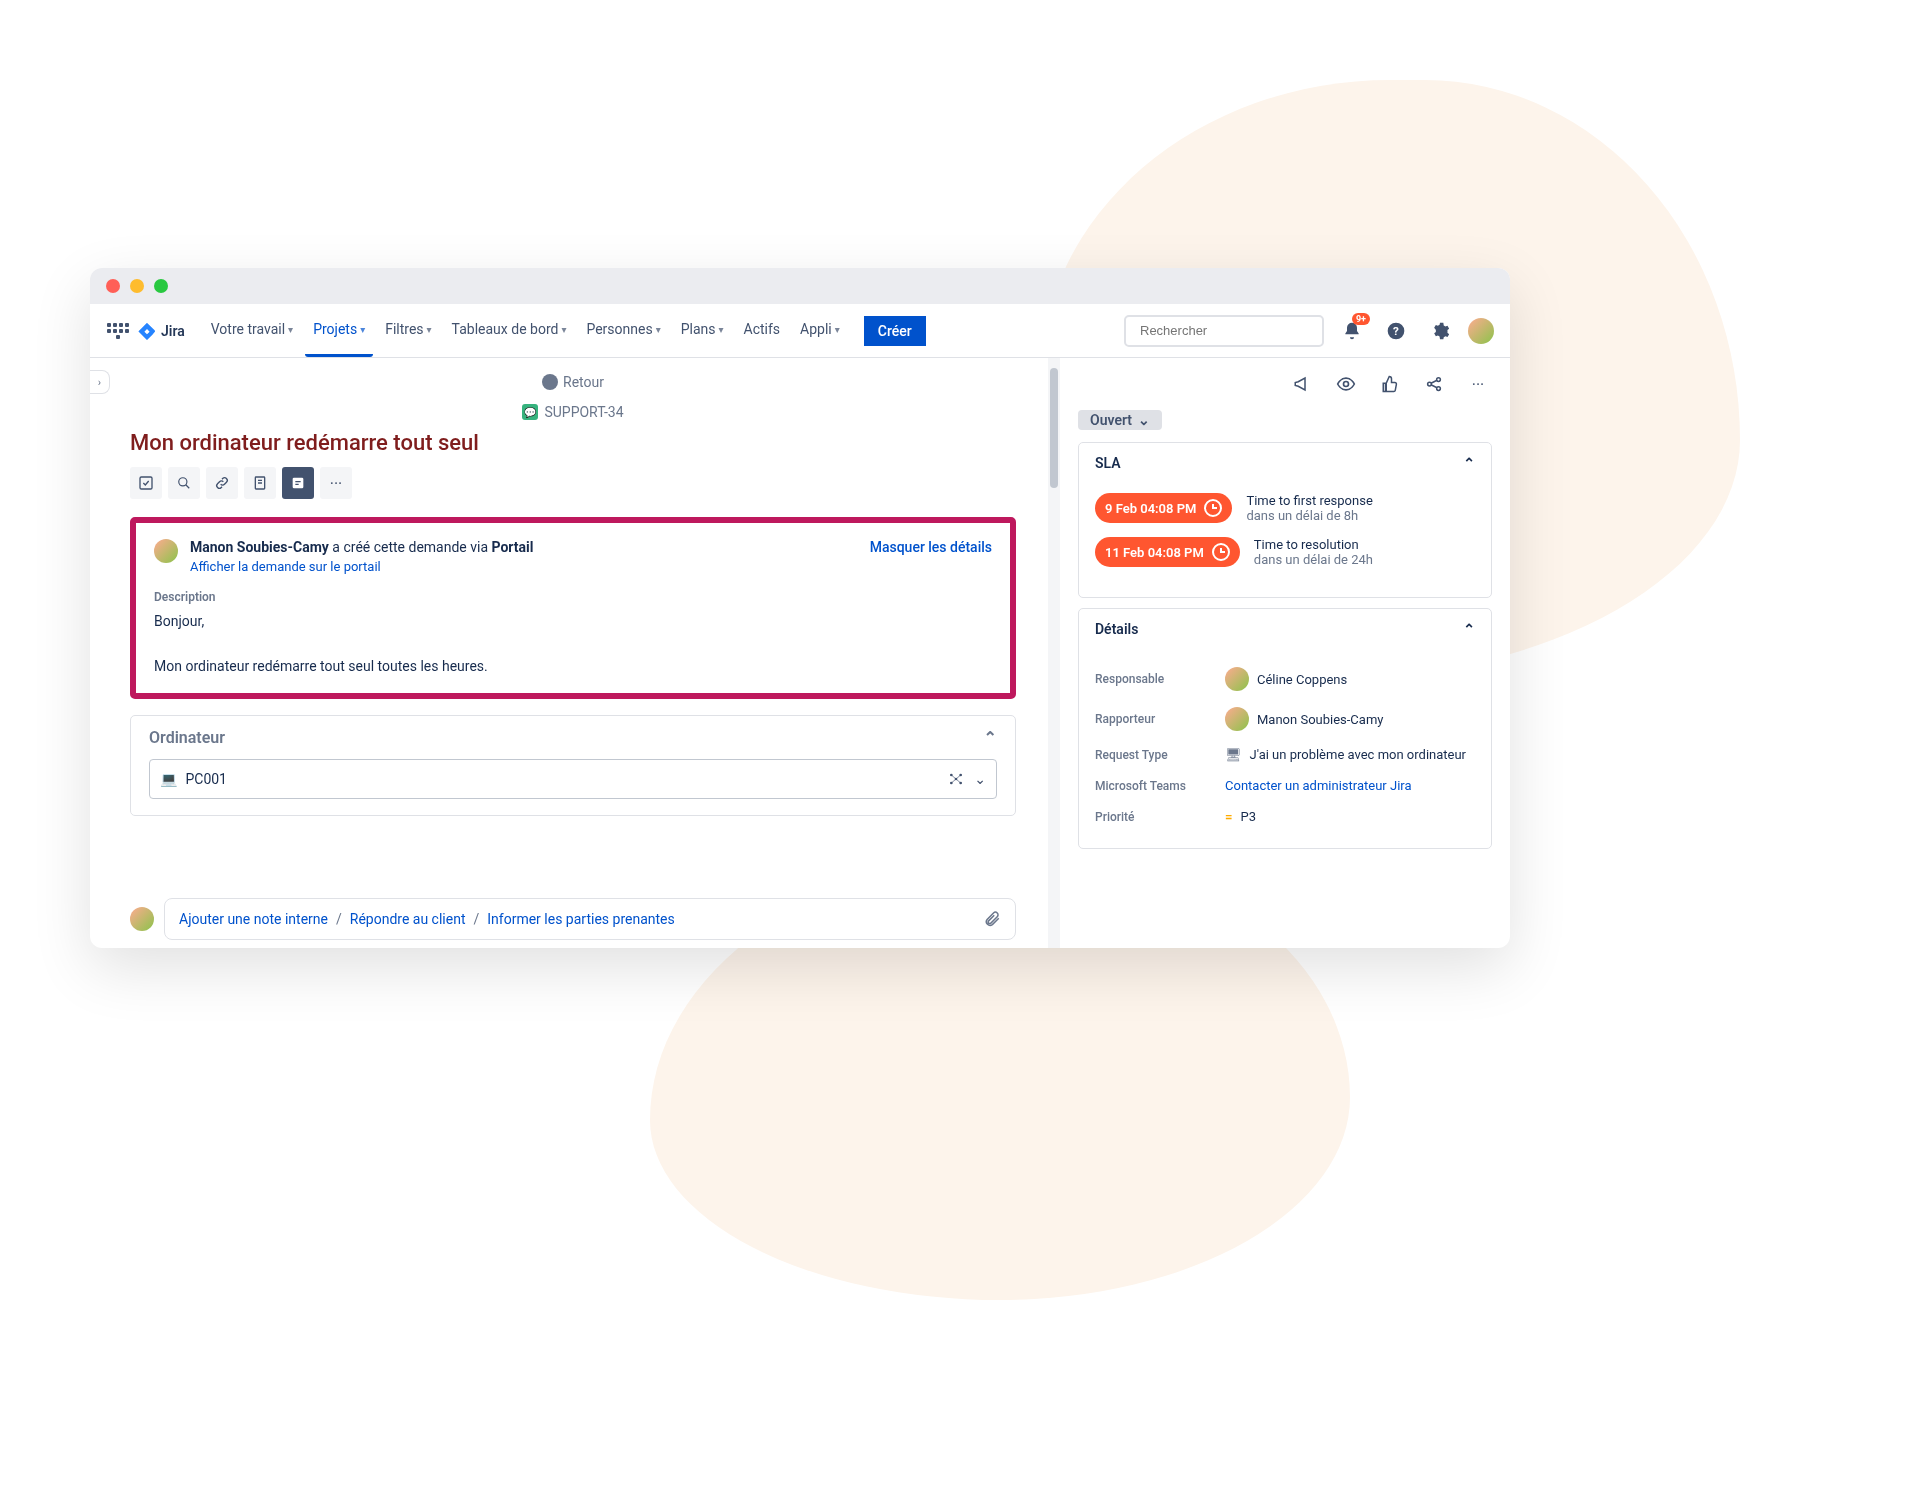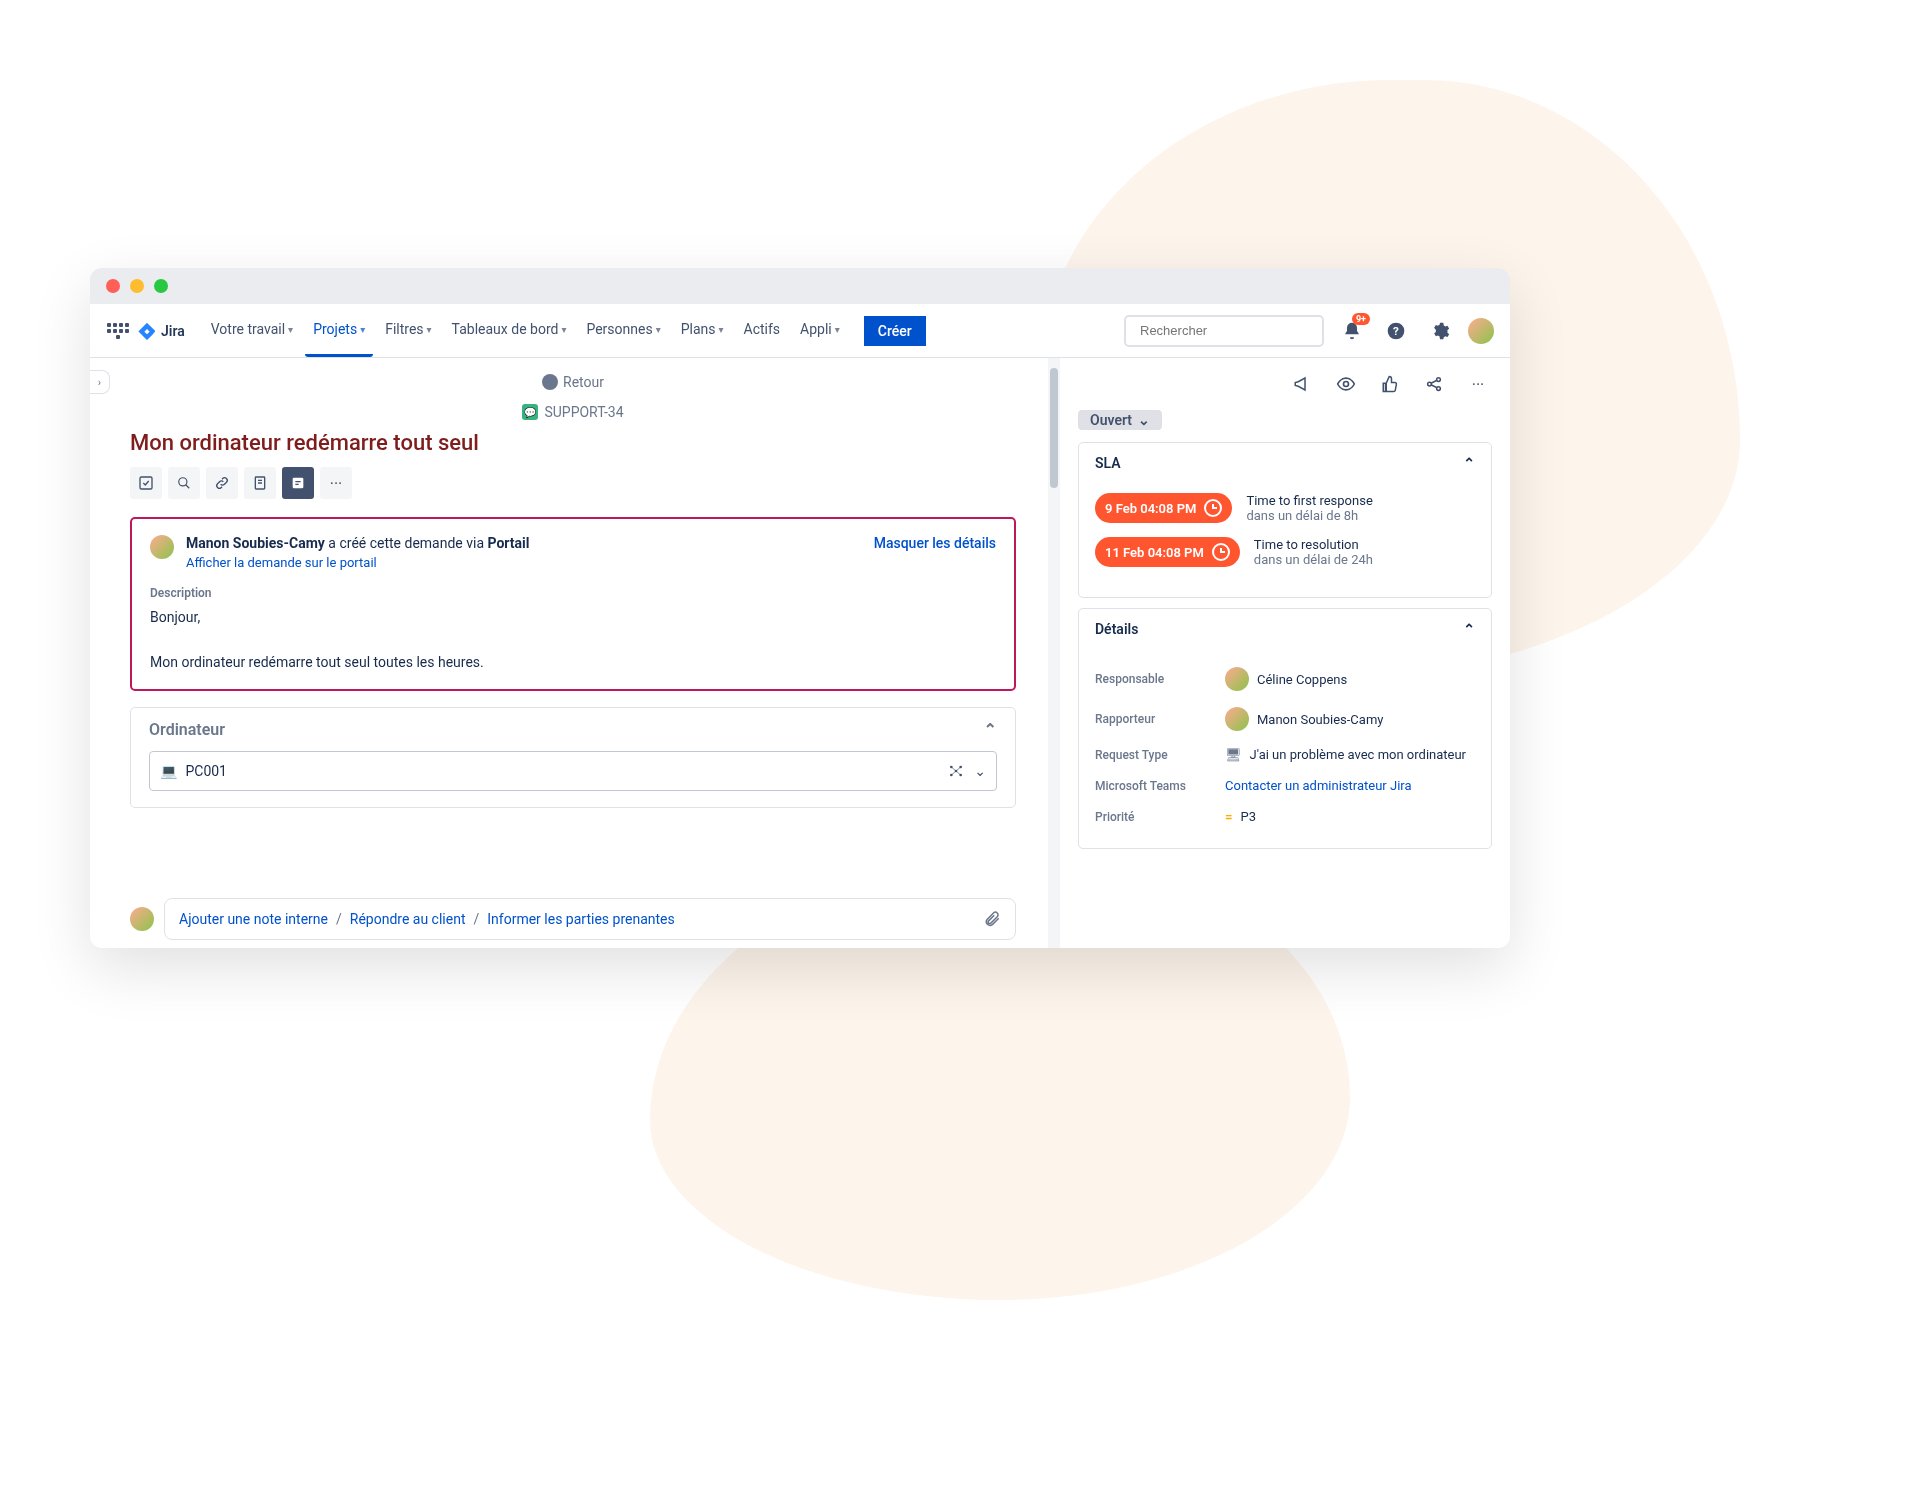--- a/index.html
+++ b/index.html
@@ -238,21 +238,21 @@
       background: #f4f5f7;
       border-radius: 3px;
       display: flex;
       align-items: center;
       justify-content: center;
       cursor: pointer;
       color: #42526e;
     }
     .tool-btn.active { background: #42526e; color: #fff; font-weight: 700; }
     .panel {
-      border: 2px solid #be185d;
+      border: 6px solid #be185d;
       border-radius: 5px;
       padding: 16px 18px;
       margin-bottom: 16px;
     }
     .panel-head {
       display: flex;
       align-items: flex-start;
       gap: 12px;
     }
     .panel-head-text { flex: 1; font-size: 14px; color: #172b4d; }

